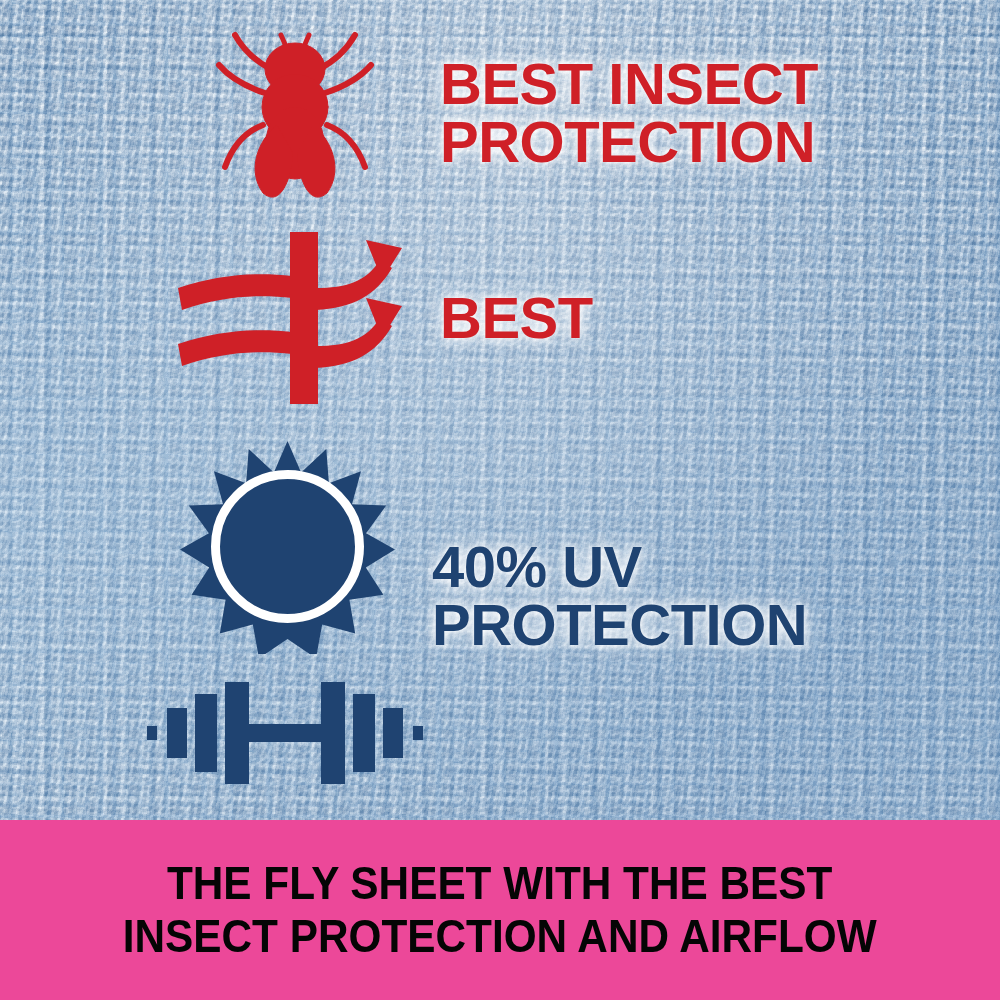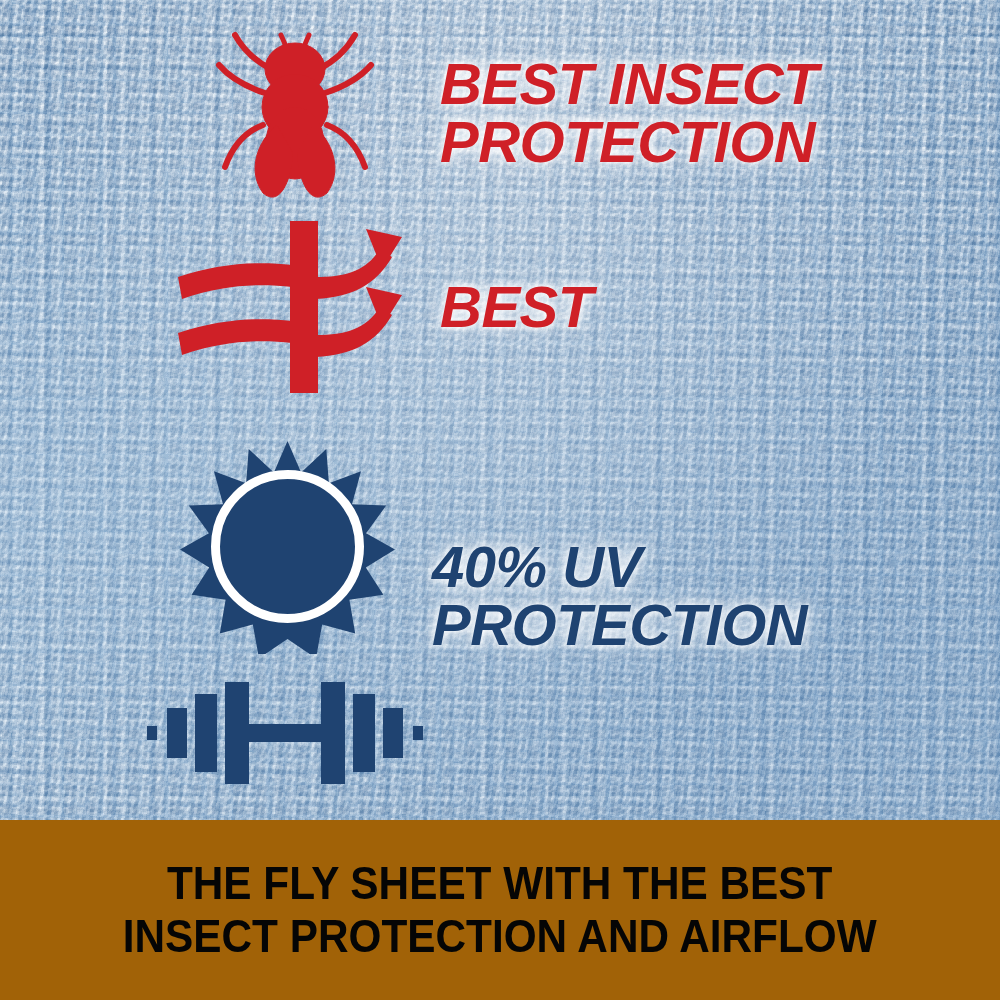--- a/index.html
+++ b/index.html
@@ -79,21 +79,20 @@
   .icon-cell {
     position: relative;
     flex: 0 0 auto;
     display: flex;
     align-items: center;
     justify-content: center;
   }
   .text-cell {
     flex: 1 1 auto;
     padding-left: 0;
-    font-style: italic;
   }
   .feat-line {
     display: block;
     white-space: nowrap;
     font-weight: 700;
     letter-spacing: -0.5px;
     line-height: 1.0;
   }
   .red-txt {
     color: #cf2027;
@@ -105,42 +104,42 @@
   .navy-txt {
     color: #1f4371;
     text-shadow:
       0 0 6px rgba(255,255,255,0.95),
       0 0 13px rgba(255,255,255,0.85),
       0 0 22px rgba(255,255,255,0.65);
   }
 
   
   #row-insect   { left: 150px; top: 18px;  width: 850px; height: 190px; }
-  #row-airflow  { left: 150px; top: 212px; width: 850px; height: 190px; }
+  #row-airflow  { left: 150px; top: 223px; width: 850px; height: 190px; }
   #row-uv       { left: 142px; top: 434px; width: 850px; height: 220px; align-items: flex-end; }
   #row-dur      { left: 130px; top: 648px; width: 870px; height: 170px; }
 
   #row-insect .icon-cell  { width: 290px; height: 185px; }
   #row-airflow .icon-cell { width: 290px; height: 185px; }
   #row-uv .icon-cell      { width: 290px; height: 215px; }
   #row-dur .icon-cell     { width: 310px; height: 150px; }
 
   #row-insect .feat-line  { font-size: 58px; }
   #row-airflow .feat-line { font-size: 58px; }
   #row-uv .feat-line      { font-size: 58px; }
   #row-dur .feat-line     { font-size: 58px; }
 
   
   #caption {
     position: absolute;
     left: 0;
     top: 820px;
     width: 1000px;
     height: 180px;
-    background: #a16207;
+    background: #ec4899;
     display: flex;
     flex-direction: column;
     align-items: center;
     justify-content: center;
   }
   #caption .cap-line {
     display: block;
     color: #050505;
     font-weight: 700;
     font-size: 46px;

